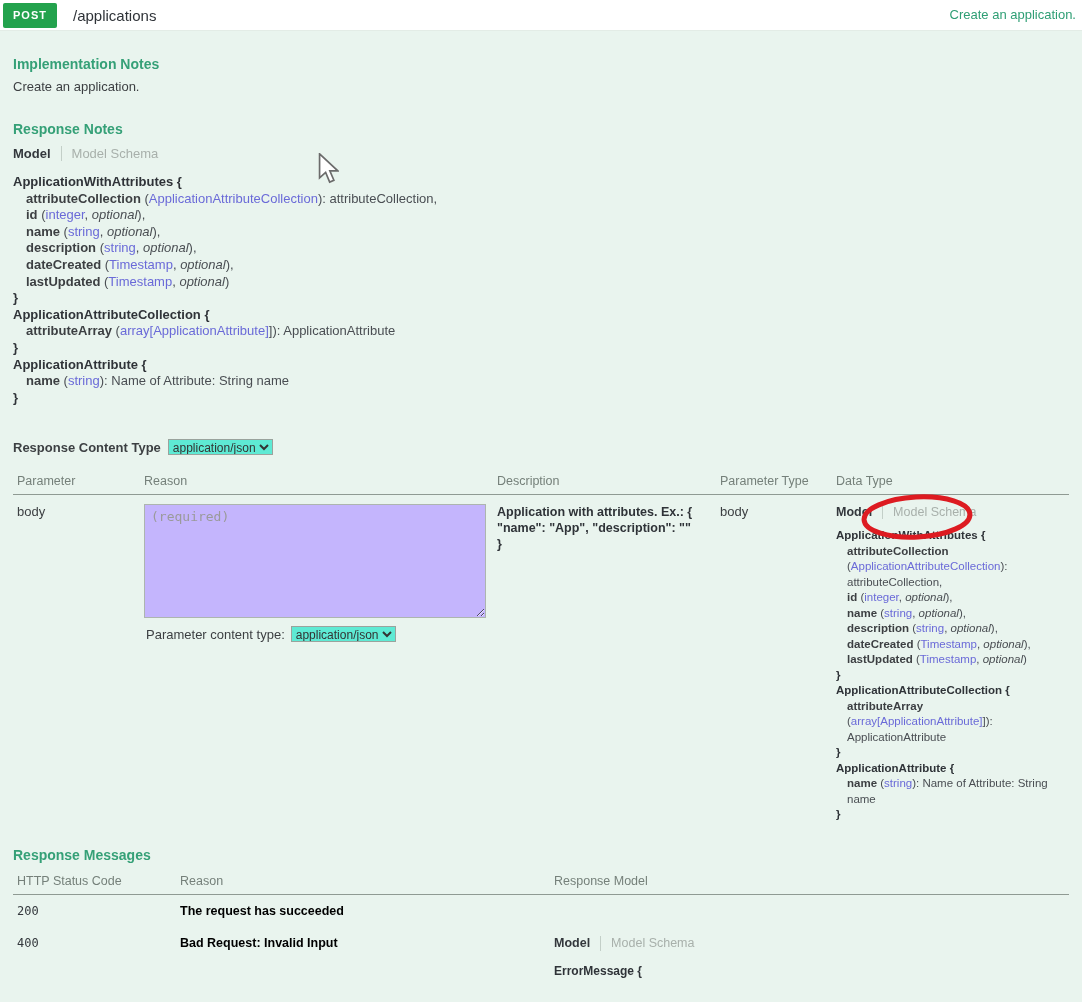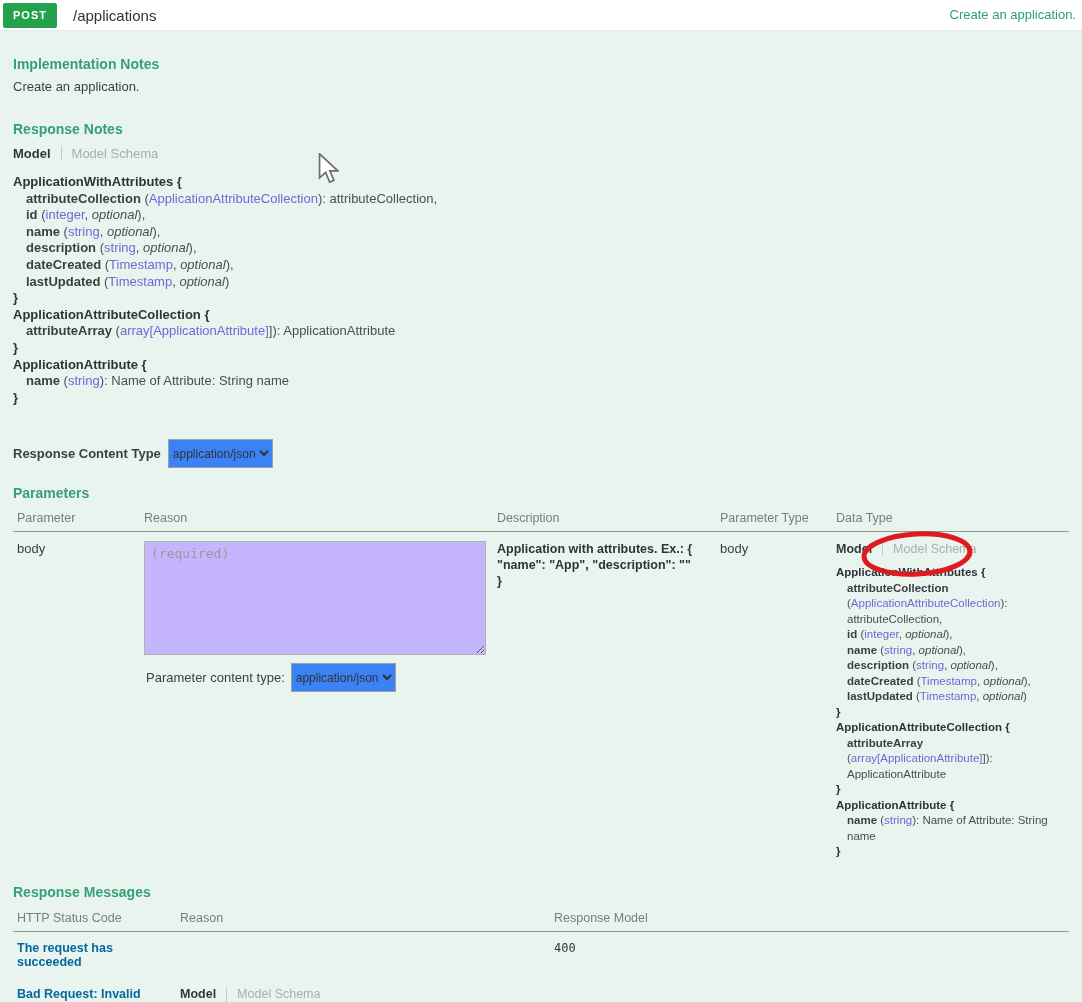--- a/index.html
+++ b/index.html
@@ -38,21 +38,21 @@
   .seg-prop { font-weight:bold; color:#3c3f42; }
   .seg-type { color:#6a6ad8; }
   .seg-opt { font-style:italic; color:#4a4e53; }
   .seg-plain { color:#4a4e53; }
   .sig-main { margin-bottom:33px; }
 
   
   .rct-row { display:flex; align-items:center; margin-bottom:17px; }
   .rct-label { font-size:13px; color:#3c3f42; margin-right:7px;font-weight:bold; }
   select { font-family:"Liberation Sans", sans-serif; font-size:12px; color:#333;
-           height:29px; background:#3b82f6; border:1px solid #9aa39d; }
+           height:16px; background:#5eead4; border:1px solid #9aa39d; }
 
   .params-heading { margin-bottom:8px; }
 
   
   .params-table { display:grid; grid-template-columns:127px 353px 223px 116px 1fr; }
   .th { font-size:12.5px; color:#75807a; padding:2px 4px 6px 4px; border-bottom:1px solid #8f9a93; }
   .td { padding:9px 4px 14px 4px; font-size:13px; }
   .param-name { color:#3c3f42; }
   textarea { width:342px; height:114px; border:1px solid #adb5af; background:#c4b5fd;
              font-family:"DejaVu Sans Mono", monospace; font-size:13px; color:#555;
@@ -66,21 +66,21 @@
   .dt-tabs { margin-bottom:9px; }
   .sig-narrow { font-size:11.5px; line-height:15.5px; }
   .sig-narrow .sig-line.i1 { padding-left:11px; }
   .red-circle { position:absolute; left:26px; top:-4px; pointer-events:none; }
 
   
   .rm-heading { margin-bottom:9px; margin-top:10px; }
   .rm-table { display:grid; grid-template-columns:163px 374px 1fr; }
   .rm-td { padding:9px 4px; font-size:12.5px; }
   .code { font-family:"DejaVu Sans Mono", monospace; font-size:12px; color:#33373c; }
-  .reason { font-weight:bold; color:#0369a1; }
+  .reason { font-weight:bold; color:#000000; }
   .rm-model-cell .tabs { margin-bottom:12px; }
   .rm-model-cell .tab { font-size:12.5px; }
   .sig-error { font-size:12px; line-height:16px; }
 
   .cursor { position:absolute; left:317px; top:153px; pointer-events:none; }
 </style>
 </head>
 <body>
 
 <div class="topbar">
@@ -117,21 +117,20 @@
       <div class="sig-line i0"><span class="seg-strong">}</span></div>
     </div>
 
   <div class="rct-row">
     <span class="rct-label">Response Content Type</span>
     <select>
       <option>application/json</option>
     </select>
   </div>
 
-  <h2 class="section params-heading">Parameters</h2>
   <div class="params-table">
     <div class="th">Parameter</div>
     <div class="th">Reason</div>
     <div class="th">Description</div>
     <div class="th">Parameter Type</div>
     <div class="th">Data Type</div>
 
     <div class="td param-name">body</div>
     <div class="td">
       <textarea placeholder="(required)" style=""></textarea>
@@ -172,20 +171,21 @@
     </div>
   </div>
 
   <h2 class="section rm-heading">Response Messages</h2>
   <div class="rm-table">
     <div class="th">HTTP Status Code</div>
     <div class="th">Reason</div>
     <div class="th">Response Model</div>
 
     <div class="rm-row1 rm-td code" style="display:contents"></div>
+    <div class="rm-td code rm-r1">200</div>
     <div class="rm-td reason rm-r1">The request has succeeded</div>
     <div class="rm-td rm-r1"></div>
 
     <div class="rm-td code">400</div>
     <div class="rm-td reason">Bad Request: Invalid Input</div>
     <div class="rm-td rm-model-cell">
       <div class="tabs">
         <span class="tab active">Model</span>
         <span class="tab-sep"></span>
         <span class="tab inactive">Model Schema</span>

